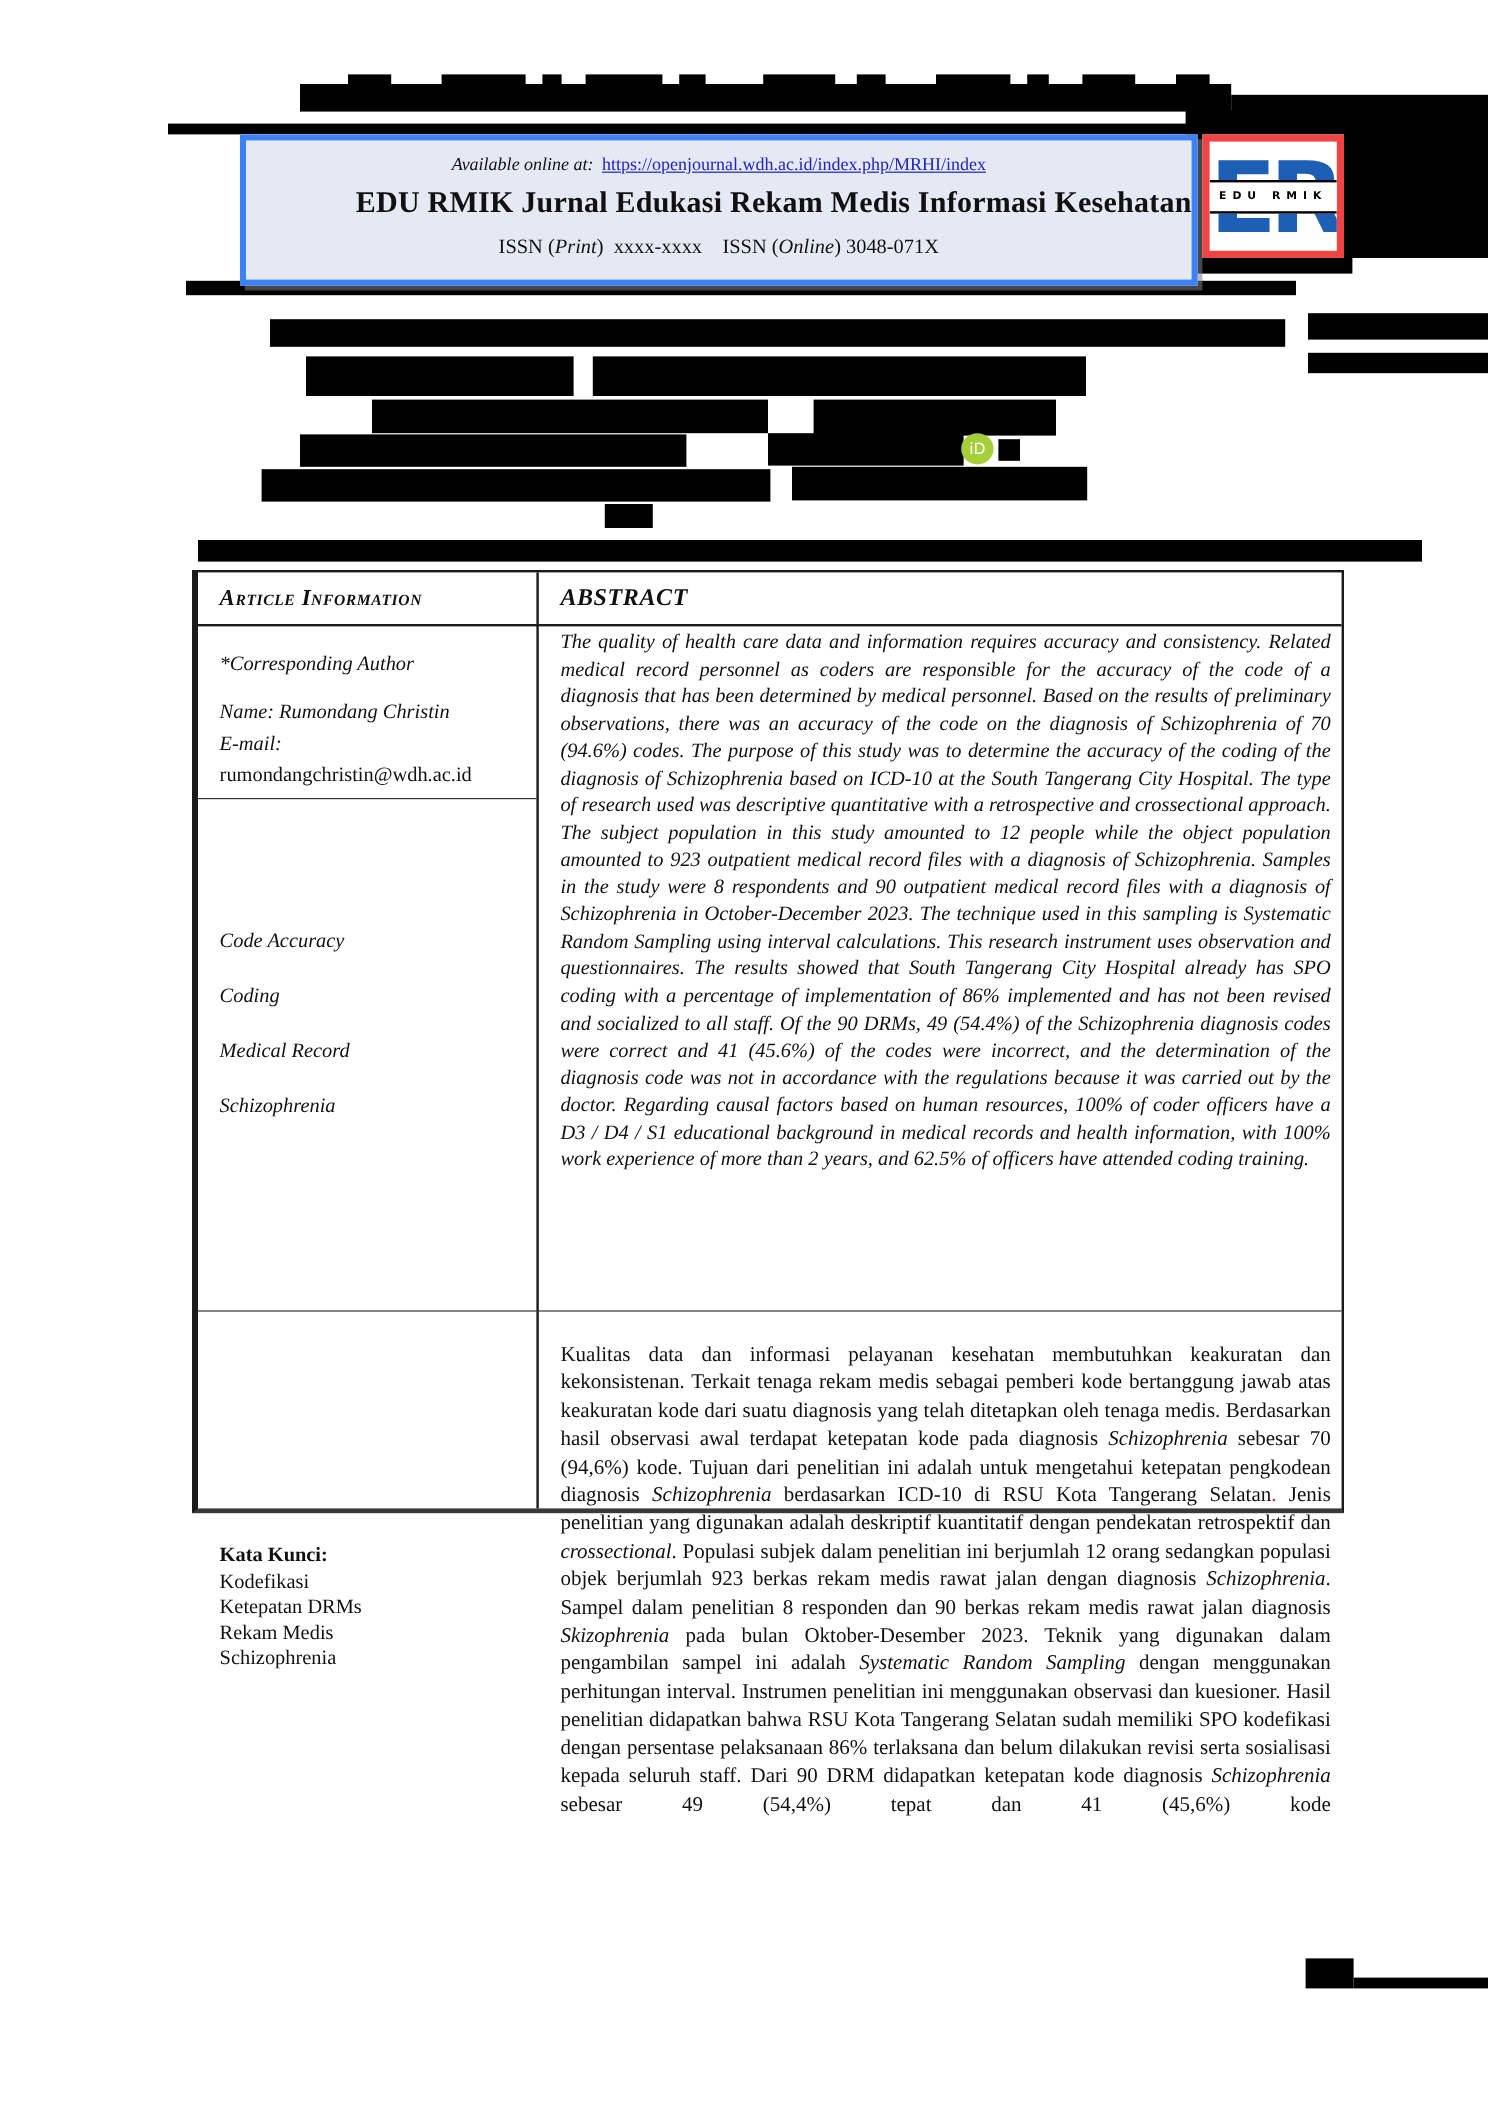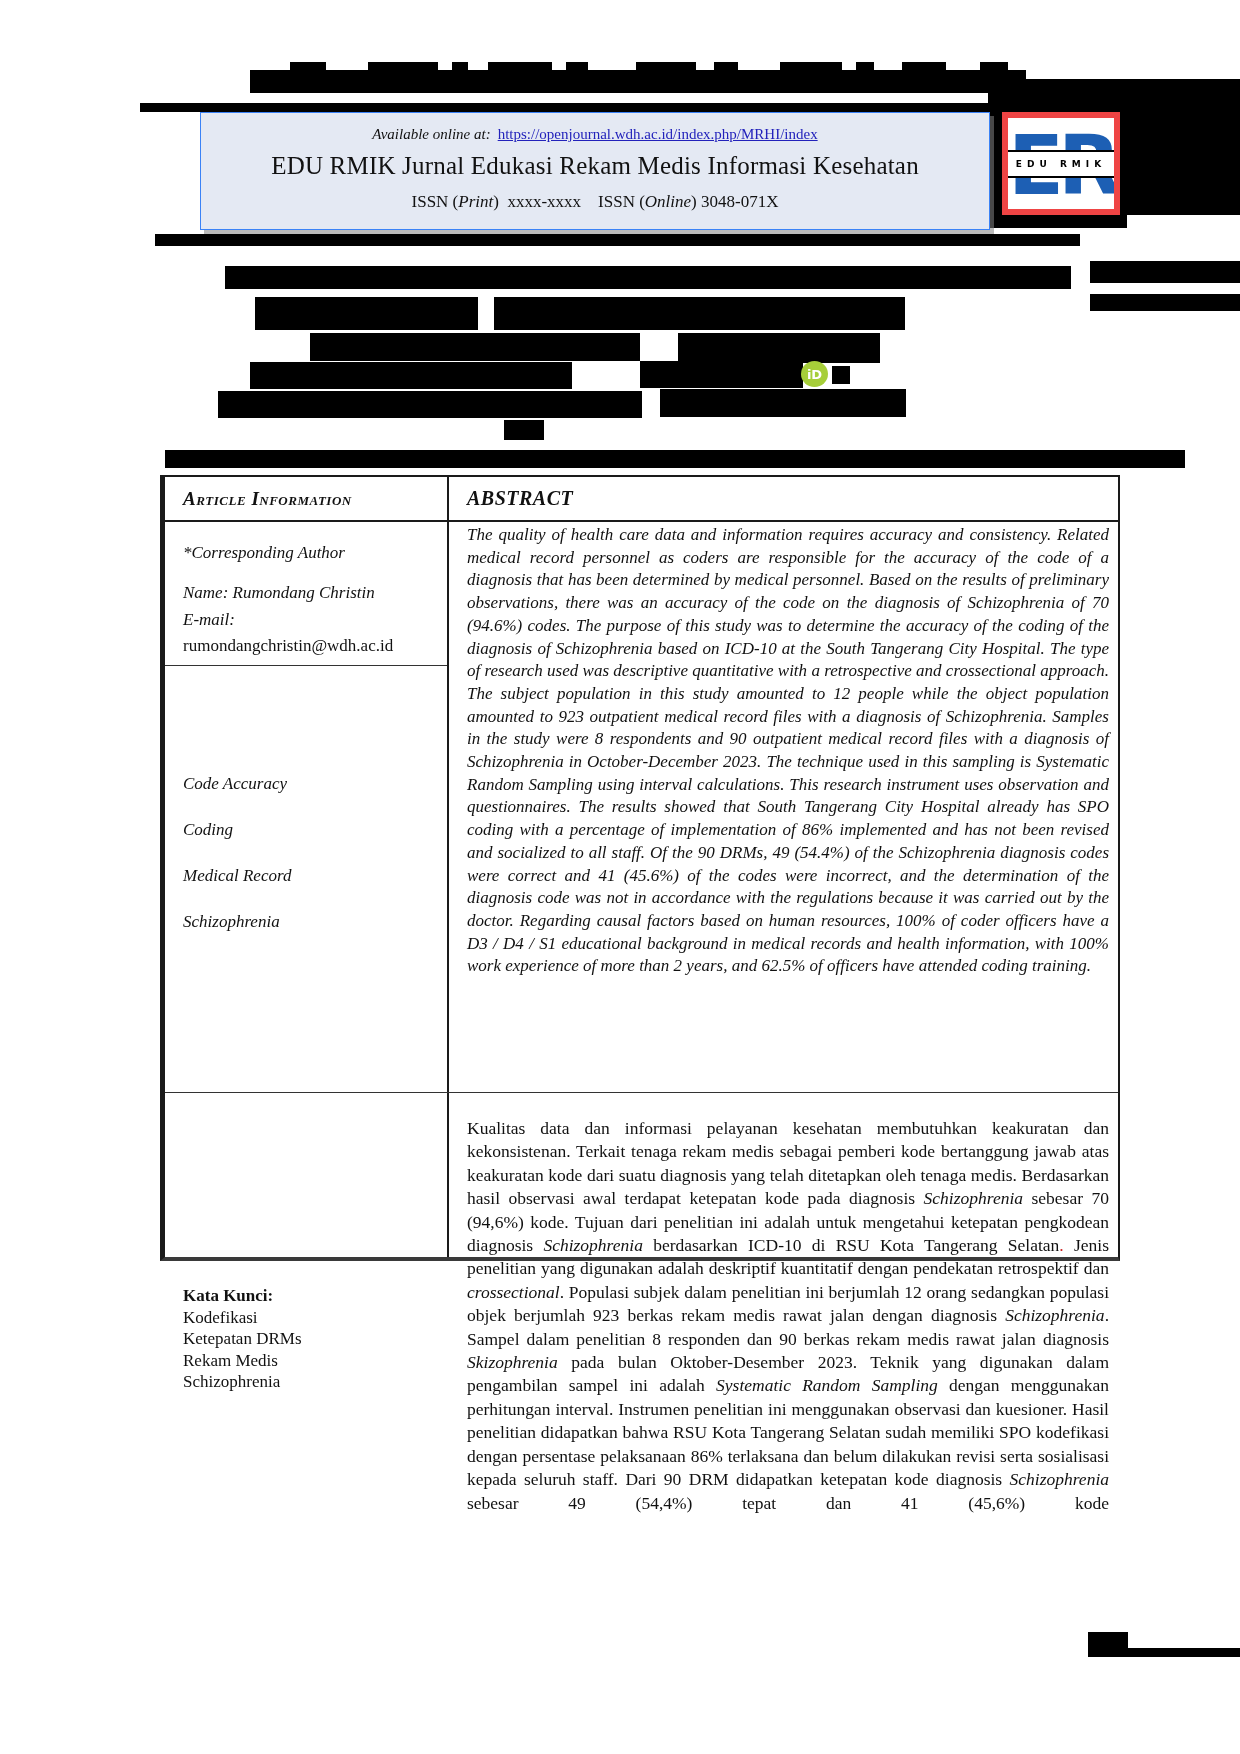--- a/index.html
+++ b/index.html
@@ -2,41 +2,41 @@
 <html><head>
 <meta charset="utf-8">
 <style>
   html,body{margin:0;padding:0;background:#ffffff;}
   body{width:1240px;height:1754px;position:relative;overflow:hidden;
        font-family:"Liberation Serif",serif;color:#111;}
   .abs{position:absolute;}
   .red{position:absolute;background:#000;}
   
   .hbox{position:absolute;left:200px;top:112px;width:788px;height:116px;
-        background:#e4e9f3;border:1px solid #3b82f6;box-shadow:4px 4px 0 rgba(130,130,130,.55);
+        background:#e4e9f3;border:5px solid #3b82f6;box-shadow:4px 4px 0 rgba(130,130,130,.55);
         text-align:center;}
   .avail{margin-top:13px;font-size:15px;font-style:italic;}
   .avail a{font-style:normal;color:#2222bb;text-decoration:underline;margin-left:7px;}
-  .jtitle{margin-top:9px;font-size:25px;font-weight:normal;letter-spacing:.2px;}
+  .jtitle{margin-top:9px;font-size:25px;font-weight:bold;letter-spacing:.2px;text-align:right;}
   .issn{margin-top:12px;font-size:17px;}
   .issn .it{font-style:italic;}
   
   .logo{position:absolute;left:1002px;top:112px;width:118px;height:103px;background:#fff;
         border:6px solid #ef4444;box-sizing:border-box;overflow:hidden;}
   .logo .er{position:absolute;left:0;top:-6px;width:100%;text-align:center;
         font-family:"DejaVu Sans",sans-serif;font-weight:800;font-size:82px;line-height:108px;
         color:#1d5fb4;letter-spacing:-6px;}
   .logo .band{position:absolute;left:0;top:50%;transform:translateY(-50%);width:100%;height:24px;
         background:#fff;border-top:2px solid #000;border-bottom:2px solid #000;
         display:flex;align-items:center;justify-content:center;
         font-family:"DejaVu Sans",sans-serif;font-weight:bold;font-size:9px;letter-spacing:5px;color:#000;}
   
   .orcid{position:absolute;left:801px;top:361px;width:27px;height:26px;border-radius:50%;
         background:#a6ce39;color:#fff;display:flex;align-items:center;justify-content:center;
-        font-family:"DejaVu Sans",sans-serif;font-weight:bold;font-size:13px;}
+        font-family:"DejaVu Sans",sans-serif;font-weight:normal;font-size:13px;}
   
   .tbl{position:absolute;left:160px;top:475px;width:960px;height:786px;box-sizing:border-box;
        border:2px solid #1a1a1a;border-left:5px solid #1a1a1a;border-bottom:4px solid #3a3a3a;}
   .vline{position:absolute;left:282px;top:0;bottom:0;width:2px;background:#1a1a1a;}
   .hline{position:absolute;left:0;height:2px;background:#1a1a1a;}
   .h-hdr{top:43px;width:100%;}
   .h-corr{top:188px;width:282px;height:1px;background:#333;}
   .h-mid{top:615px;width:100%;height:1px;background:#333;}
   .cellh{position:absolute;top:0;height:43px;display:flex;align-items:center;
          font-weight:bold;font-style:italic;}

